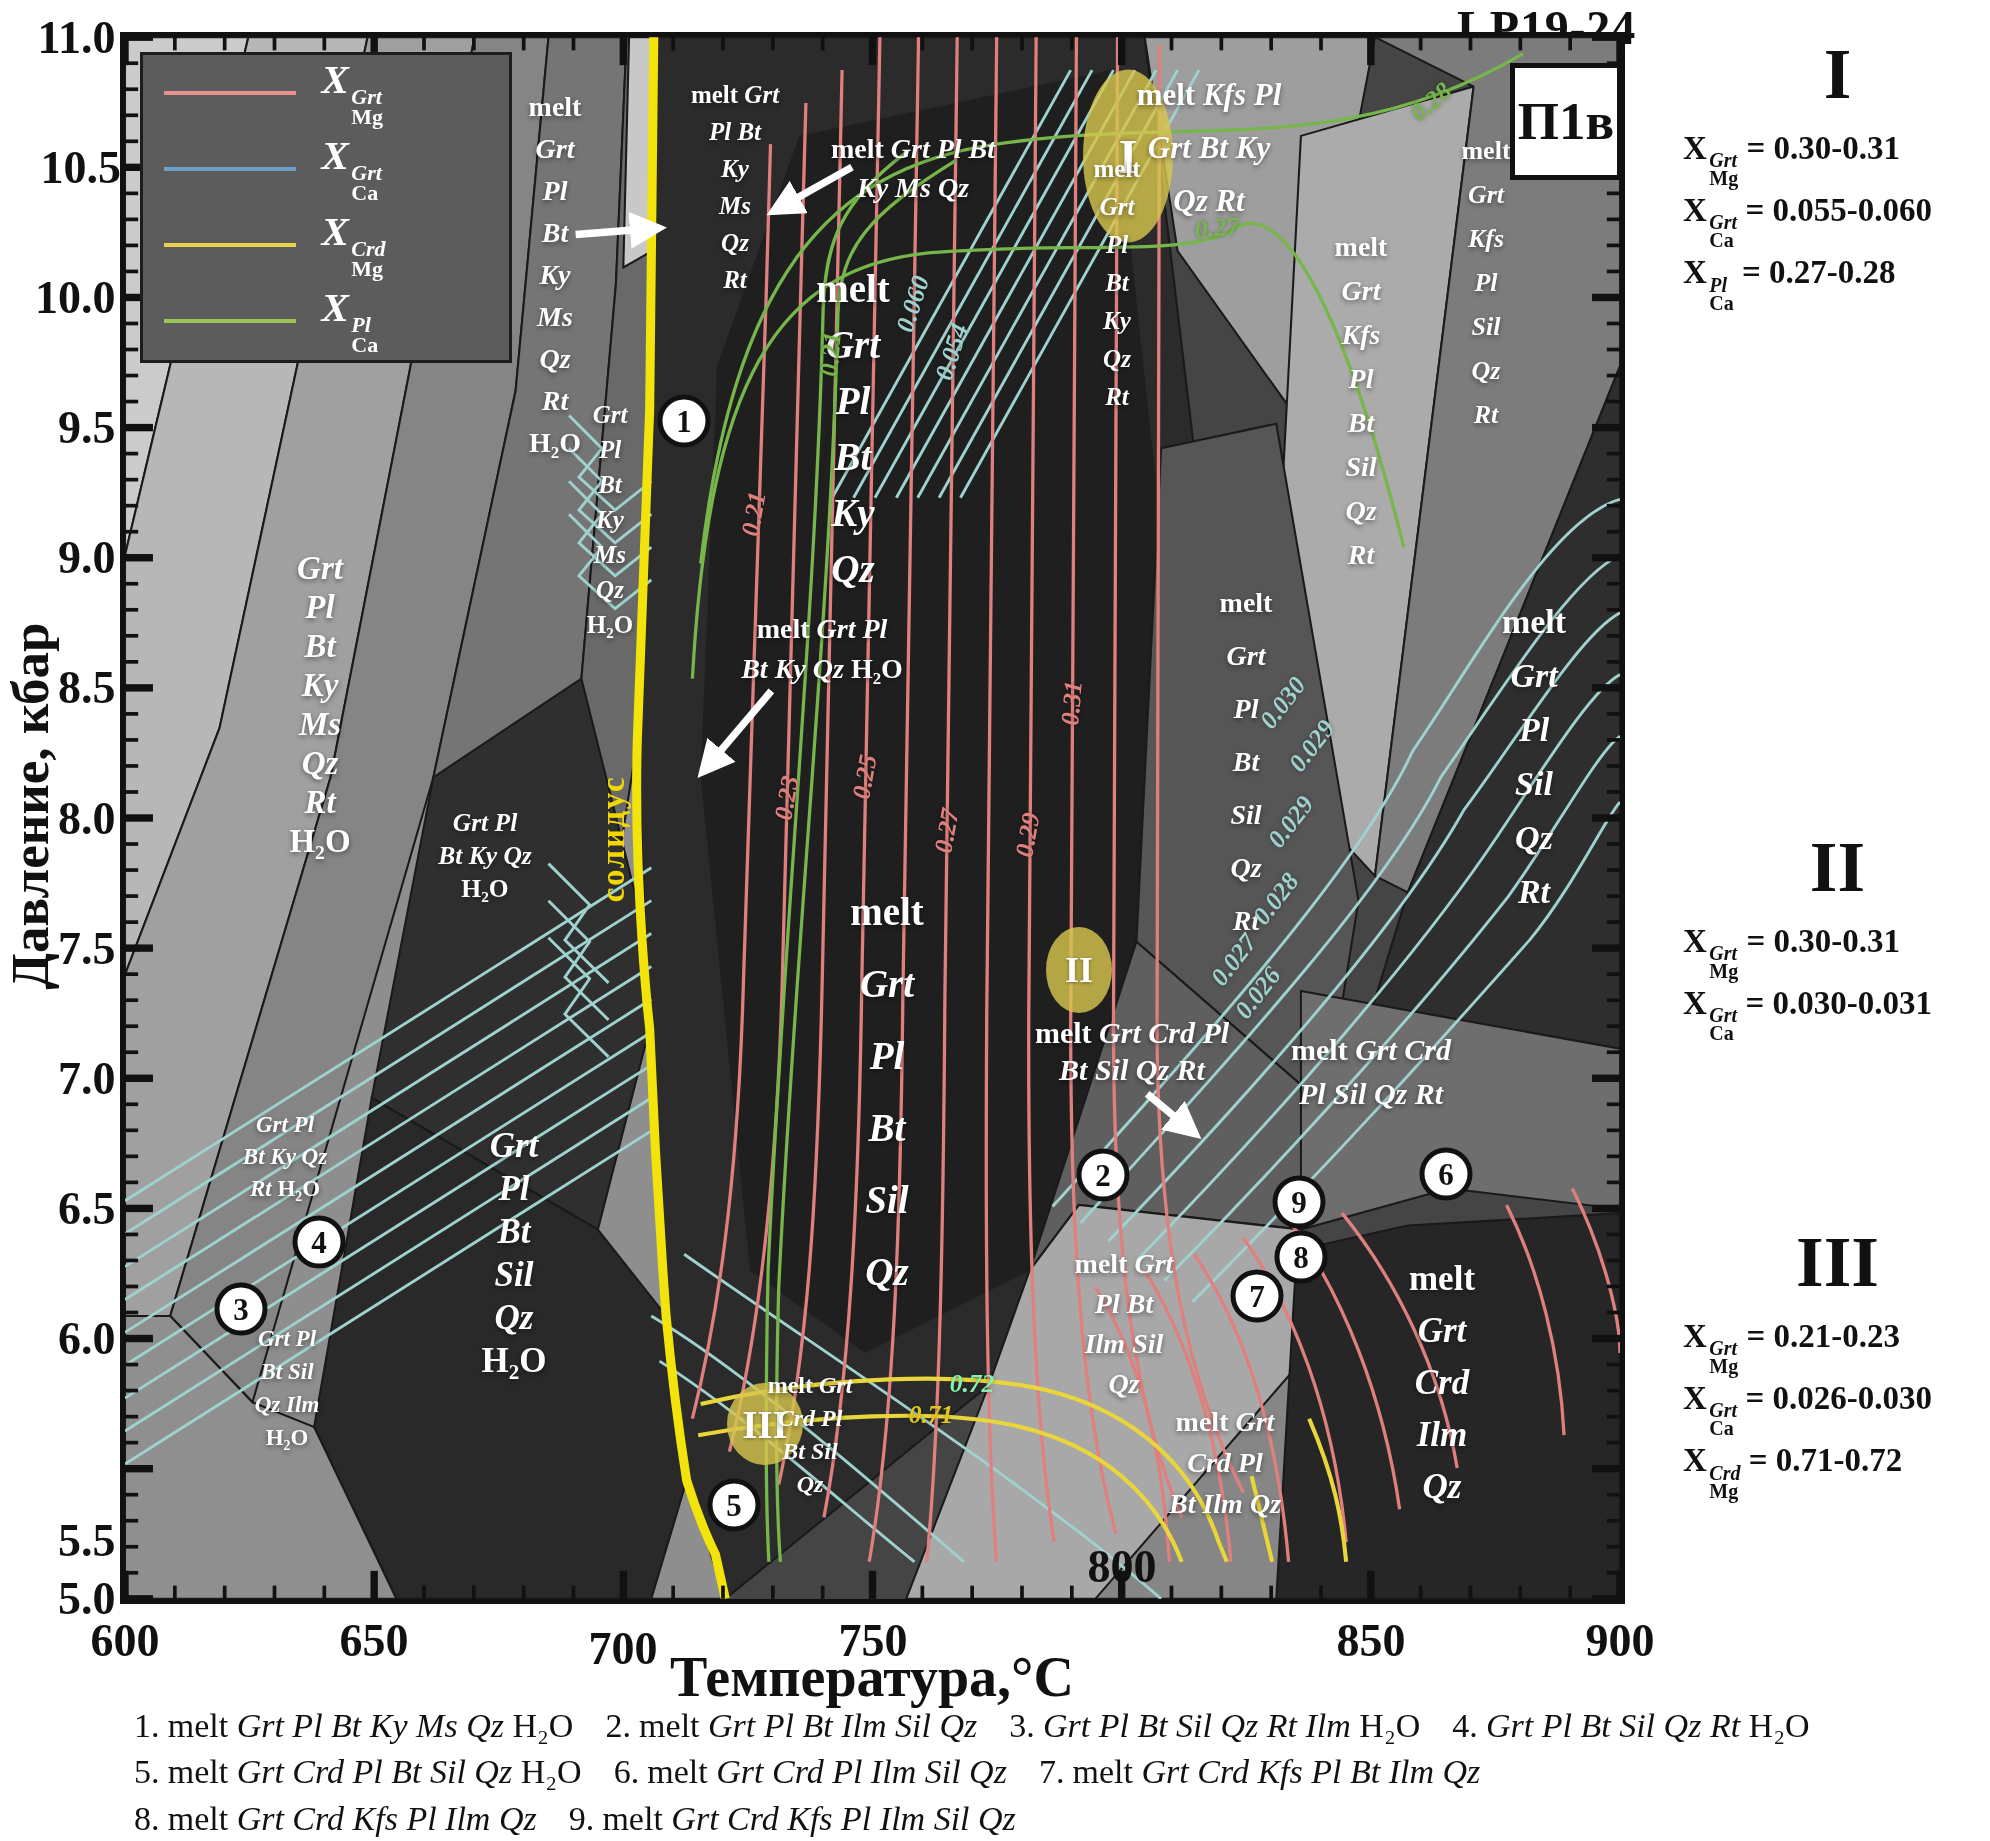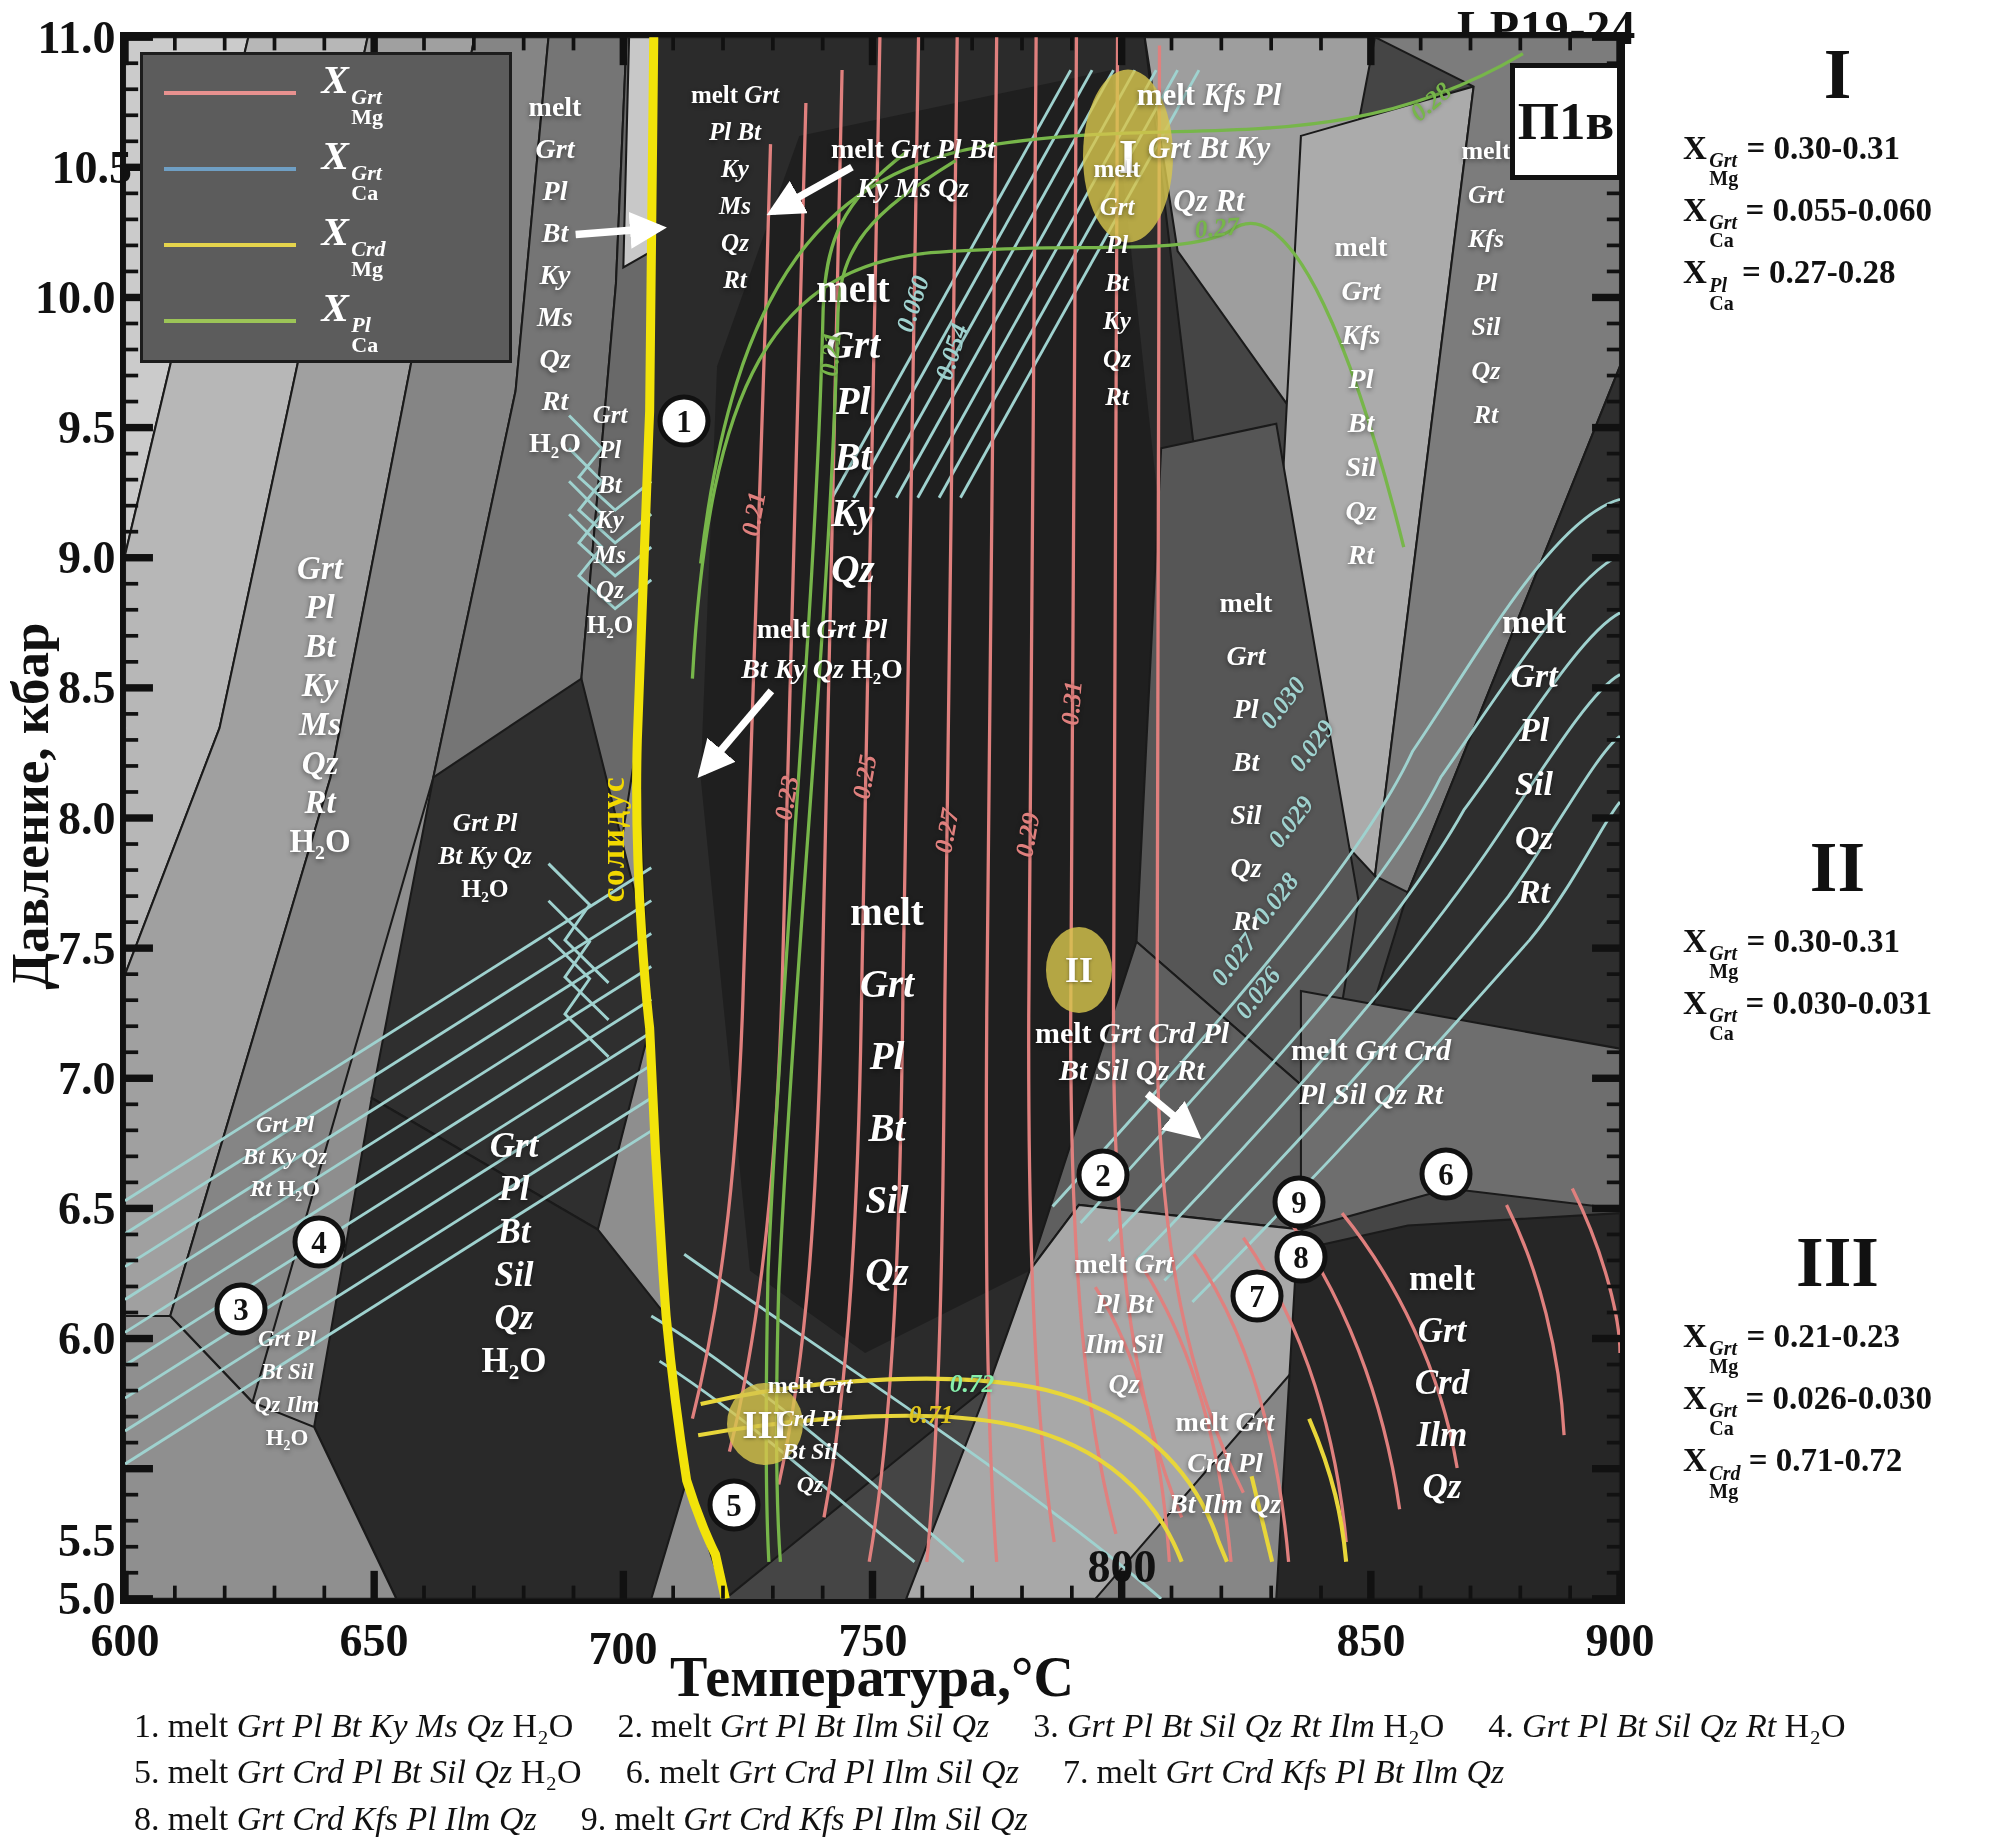--- a/index.html
+++ b/index.html
@@ -40,21 +40,21 @@
   .ytick{position:absolute;width:99px;text-align:right;font-size:46px;font-weight:bold;}
   .xtick{position:absolute;width:140px;text-align:center;font-size:46px;font-weight:bold;}
   .xtitle{position:absolute;left:461px;top:1645px;width:822px;text-align:center;
           font-size:56px;font-weight:bold;}
   .ytitle{position:absolute;left:30px;top:806px;transform:translate(-50%,-50%) rotate(-90deg);
           font-size:53px;font-weight:bold;white-space:nowrap;}
   .zone{position:absolute;width:309px;}
   .zone-head{text-align:center;font-size:71px;font-weight:bold;line-height:1;margin-bottom:15px;}
   .zone-line{font-size:33px;font-weight:bold;line-height:1.4;white-space:nowrap;}
   .zone-line .stack{font-size:20px;vertical-align:-8.2px;}
-  .footer-row{position:absolute;left:134px;display:flex;gap:44px;font-size:34px;white-space:nowrap;}
+  .footer-row{position:absolute;left:134px;display:flex;gap:32px;font-size:34px;white-space:nowrap;}
   .fitem .fnum{margin-right:8.2px;font-style:normal;}
 </style>
 </head>
 <body>
 
 <div class="page">
 
   <div class="figtitle">LP19-24</div>
 
   <div class="plot">
@@ -456,21 +456,21 @@
         </div>
     </div>
 
     <div class="panelbox">
       <span>П1в</span>
     </div>
   </div>
 
   <div id="yticks">
       <div class="ytick" style="left: 16.4px; top: 10.7px;">11.0</div>
-      <div class="ytick" style="left: 33px; top: 141px;">10.5</div>
+      <div class="ytick" style="left: 22px; top: 141px;">10.5</div>
       <div class="ytick" style="left: 16.4px; top: 271px;">10.0</div>
       <div class="ytick" style="left: 16.4px; top: 401px;">9.5</div>
       <div class="ytick" style="left: 16.4px; top: 531px;">9.0</div>
       <div class="ytick" style="left: 16.4px; top: 661px;">8.5</div>
       <div class="ytick" style="left: 16.4px; top: 792px;">8.0</div>
       <div class="ytick" style="left: 16.4px; top: 922px;">7.5</div>
       <div class="ytick" style="left: 16.4px; top: 1052px;">7.0</div>
       <div class="ytick" style="left: 16.4px; top: 1182px;">6.5</div>
       <div class="ytick" style="left: 16.4px; top: 1312px;">6.0</div>
       <div class="ytick" style="left: 16.4px; top: 1514px;">5.5</div>

